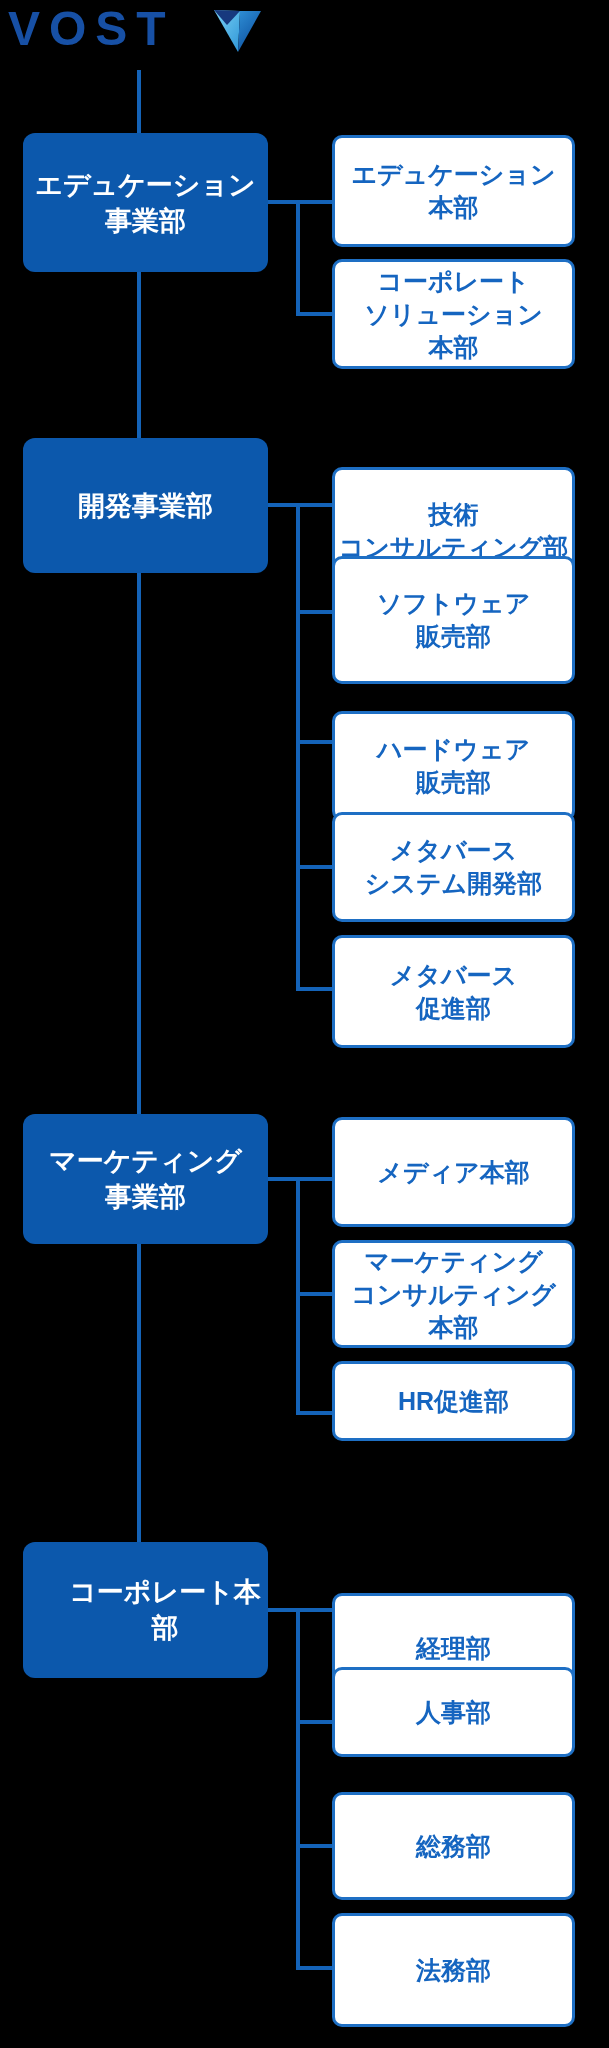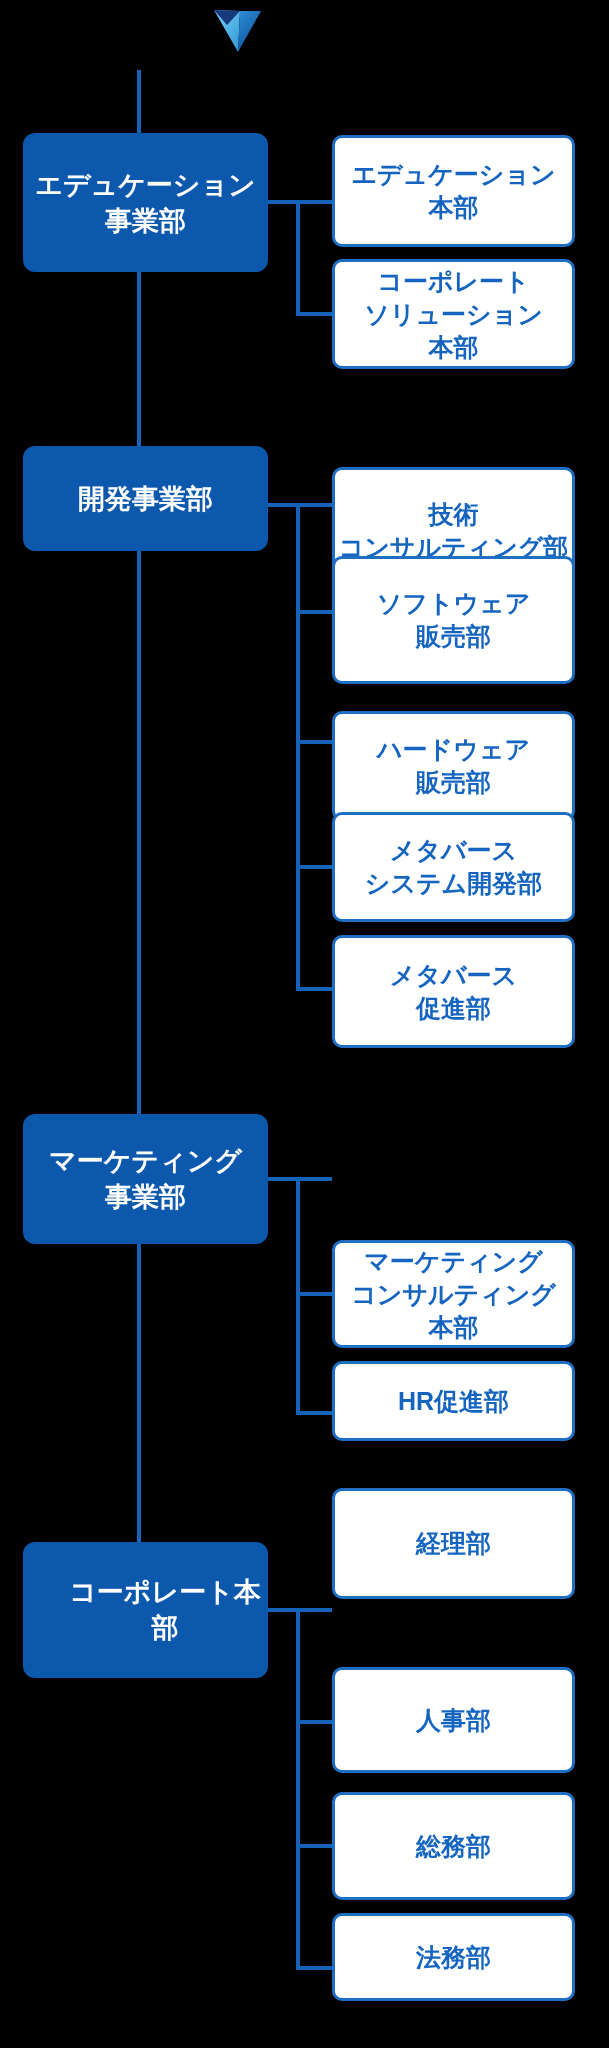--- a/index.html
+++ b/index.html
@@ -69,20 +69,23 @@
     text-align: center;
     white-space: pre-line;
     box-sizing: border-box;
   }
 </style>
 </head>
 <body>
 
 <div class="canvas">
 
+  <div class="logo">
+    <span class="logo-text">VOST</span>
+  </div>
   <svg class="logo-tri" width="48" height="46" viewBox="0 0 48 44">
     <defs>
       <linearGradient id="lgL" x1="0" y1="0" x2="1" y2="1">
         <stop offset="0" stop-color="#7CD2F4"></stop>
         <stop offset="1" stop-color="#2E96D8"></stop>
       </linearGradient>
       <linearGradient id="lgR" x1="0" y1="0" x2="0.6" y2="1">
         <stop offset="0" stop-color="#2F8FD6"></stop>
         <stop offset="1" stop-color="#0C4F9E"></stop>
       </linearGradient>
@@ -111,21 +114,21 @@
   <div class="line" style="left:296px; top:1411px; width:36px; height:4px;"></div>
 
   <div class="line" style="left:268px; top:1608px; width:64px; height:4px;"></div>
   <div class="line" style="left:296px; top:1608px; width:4px; height:362px;"></div>
   <div class="line" style="left:296px; top:1720px; width:36px; height:4px;"></div>
   <div class="line" style="left:296px; top:1844px; width:36px; height:4px;"></div>
   <div class="line" style="left:296px; top:1966px; width:36px; height:4px;"></div>
 
   <div class="pbox" style="top:133px; height:139px;">エデュケーション
 事業部</div>
-  <div class="pbox" style="top:438px; height:105px;margin-top:8px;">開発事業部</div>
+  <div class="pbox" style="top:438px; height:135px;">開発事業部</div>
   <div class="pbox" style="top:1114px; height:130px;">マーケティング
 事業部</div>
   <div class="pbox" style="top:1542px; height:136px;padding-left:39px;">コーポレート本部</div>
 
   <div class="cbox" style="top:135px; height:112px;">エデュケーション
 本部</div>
   <div class="cbox" style="top:259px; height:110px;">コーポレート
 ソリューション
 本部</div>
 
@@ -133,23 +136,24 @@
 コンサルティング部</div>
   <div class="cbox" style="top:556px; height:128px;">ソフトウェア
 販売部</div>
   <div class="cbox" style="top:687px; height:110px;margin-top:24px;">ハードウェア
 販売部</div>
   <div class="cbox" style="top:812px; height:110px;">メタバース
 システム開発部</div>
   <div class="cbox" style="top:935px; height:113px;">メタバース
 促進部</div>
 
+  <div class="cbox" style="top:1117px; height:110px;">メディア本部</div>
   <div class="cbox" style="top:1240px; height:108px;">マーケティング
 コンサルティング
 本部</div>
   <div class="cbox" style="top:1361px; height:80px;">HR促進部</div>
 
-  <div class="cbox" style="top:1488px; height:111px;">経理部</div>
-  <div class="cbox" style="top:1667px; height:106px;">人事部</div>
+  <div class="cbox" style="top:1593px; height:111px;">経理部</div>
+  <div class="cbox" style="top:1667px; height:90px;">人事部</div>
   <div class="cbox" style="top:1792px; height:108px;text-align:right;">総務部</div>
-  <div class="cbox" style="top:1913px; height:88px;font-family:Liberation Serif, serif;">法務部</div>
+  <div class="cbox" style="top:1913px; height:114px;font-family:Liberation Serif, serif;">法務部</div>
 
 </div>
 
 </body></html>

